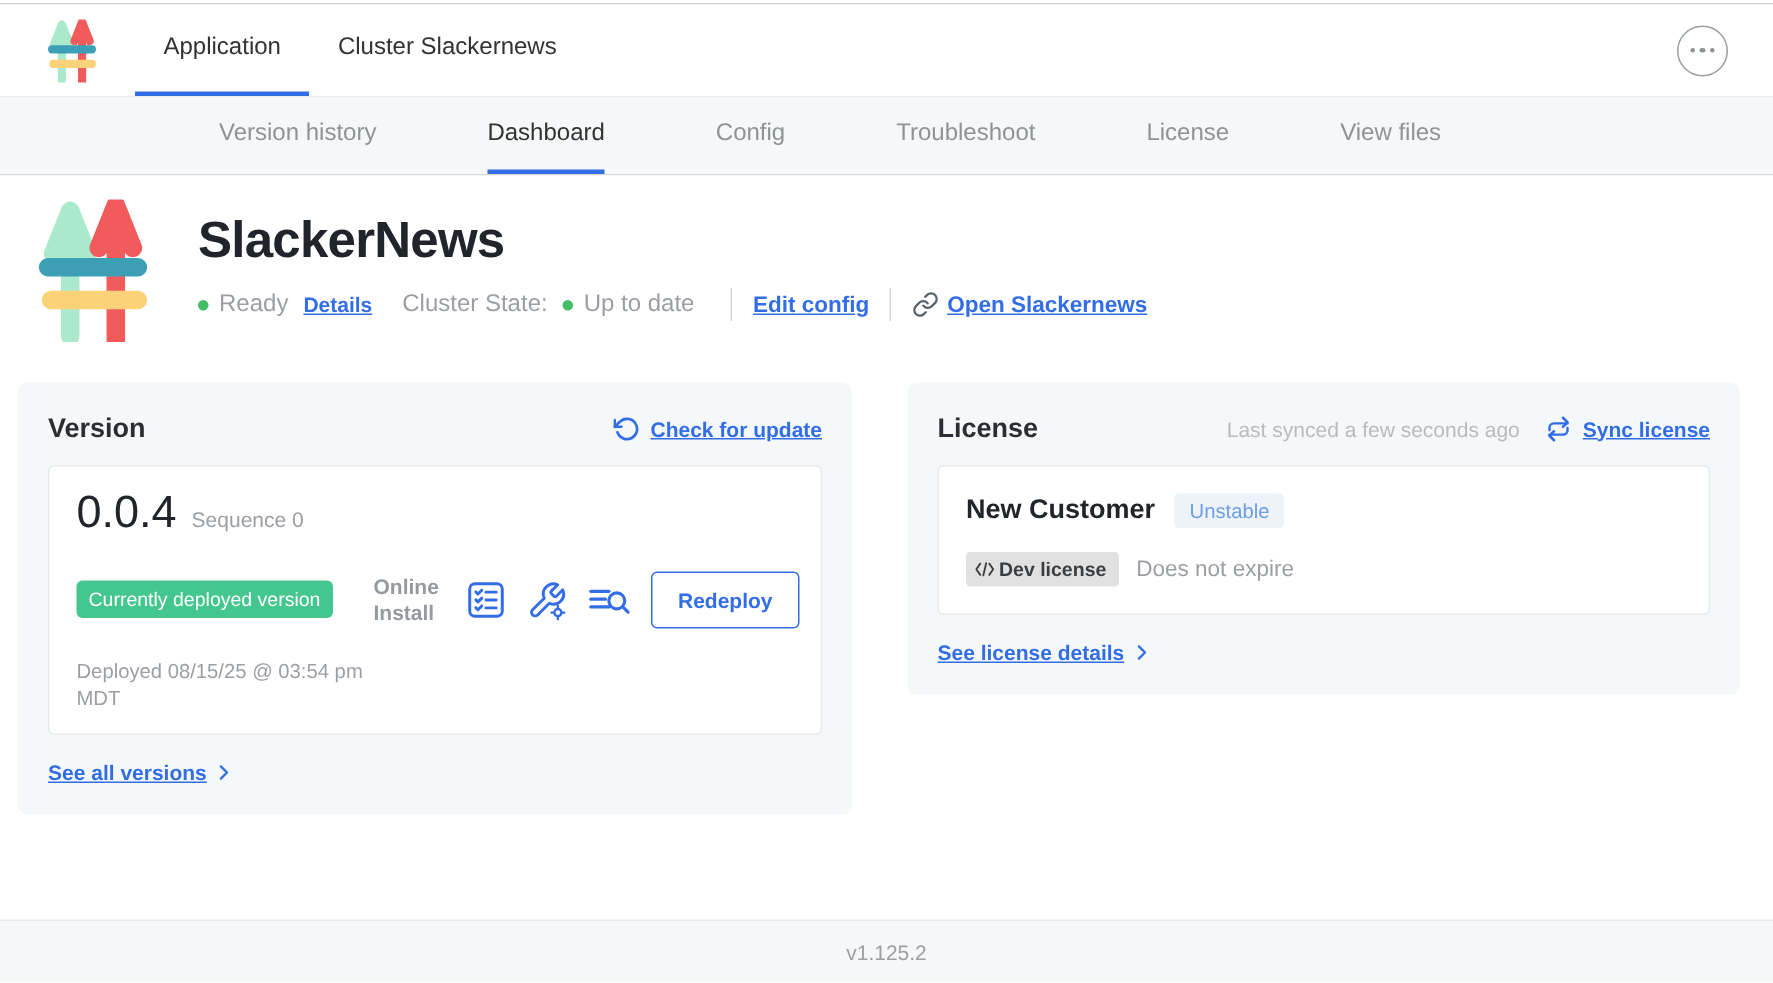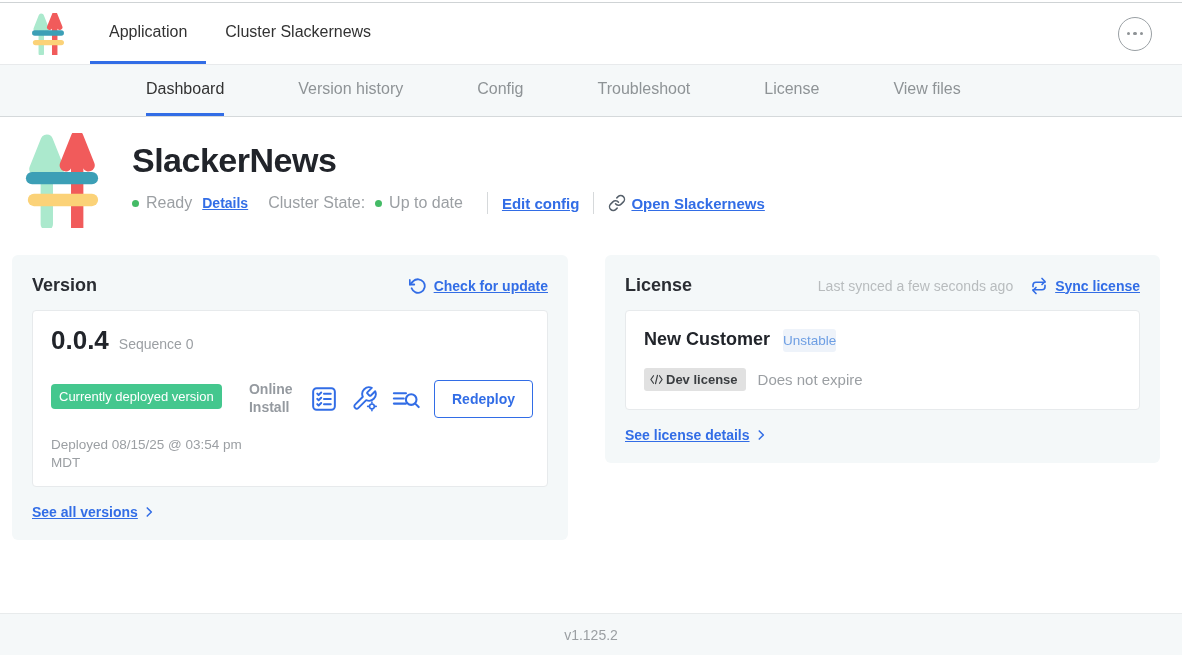--- a/index.html
+++ b/index.html
@@ -45,34 +45,34 @@
   .card { background:#f4f8f9; border-radius:6px; padding:20px; }
   .card-head { display:flex; align-items:center; }
   .card-title { font-size:18px; font-weight:700; color:#2a2d33; }
   .head-right { margin-left:auto; display:flex; align-items:center; gap:7px; }
   .head-right .link { font-size:14px; }
   .muted-sync { color:#b8bcbe; font-size:14px; margin-right:10px; }
 
   .version-card { width:556px; }
   .inner-card { background:#fff; border:1px solid #e7eaec; border-radius:4px; margin-top:14px; padding:14px 18px; position:relative; }
   .ver-line { display:flex; align-items:baseline; gap:10px; }
-  .ver-num { font-size:26px; font-weight:700; color:#21242a; }
+  .ver-num { font-size:30px; font-weight:400; color:#21242a; }
   .ver-seq { font-size:14px; color:#9b9fa3; }
   .deployed-badge { display:inline-block; margin-top:28px; background:#44c78e; color:#fff; font-size:13px; padding:5px 8px; border-radius:4px; }
   .deployed-at { margin-top:27px; font-size:13.5px; color:#9b9fa3; max-width:218px; line-height:1.35; }
   .deploy-actions { position:absolute; right:14px; top:50%; transform:translateY(-50%); display:flex; align-items:center; gap:13px; }
   .install-type { font-size:14px; font-weight:600; color:#959aa0; width:48px; line-height:1.25; }
   .icon-btn { display:flex; align-items:center; cursor:pointer; background:none; border:none; padding:0; }
   .redeploy-btn { background:#fff; border:1px solid #326de6; color:#326de6; font-weight:700; font-size:14px; border-radius:4px; padding:10px 17px; cursor:pointer; font-family:inherit; }
   .see-link { display:flex; align-items:center; gap:4px; margin-top:17px; font-size:14px; }
 
   .license-card { width:555px; }
   .cust-row { display:flex; align-items:flex-start; gap:13px; }
   .cust-name { font-size:18px; font-weight:700; color:#21242a; }
-  .channel-badge { background:#eef3fa; color:#6d9ee3; font-size:13.5px; padding:4px 0; border-radius:3px; }
+  .channel-badge { background:#eef3fa; color:#6d9ee3; font-size:13.5px; padding:4px 10px; border-radius:3px; }
   .lic-row { display:flex; align-items:center; gap:12px; margin-top:16px; }
   .devlic-badge { background:#e1e1e1; color:#3a3d40; font-size:13px; font-weight:700; padding:4px 8px 4px 5px; border-radius:3px; display:flex; align-items:center; gap:2px; }
   .expiry { font-size:15px; color:#9b9fa3; }
   .license-card .inner-card { padding:18px; }
 
   
   .footer { margin-top:auto; height:42px; background:#f5f8f9; border-top:1px solid #e8ebec; display:flex; align-items:center; justify-content:center; font-size:14px; color:#9b9fa3; flex:0 0 auto; }
 </style>
 </head>
 <body>
@@ -96,25 +96,25 @@
   </div>
   <div class="spacer"></div>
   <div class="more-btn">
     <span class="dot"></span>
     <span class="dot"></span>
     <span class="dot"></span>
   </div>
 </header>
 
 <nav class="subnav">
+  <div class="subnav-tab">
+      <span>Version history</span>
+    </div>
   <div class="subnav-tab active">
       <span>Dashboard</span>
-    </div>
-  <div class="subnav-tab">
-      <span>Version history</span>
     </div>
   <div class="subnav-tab">
       <span>Config</span>
     </div>
   <div class="subnav-tab">
       <span>Troubleshoot</span>
     </div>
   <div class="subnav-tab">
       <span>License</span>
     </div>

